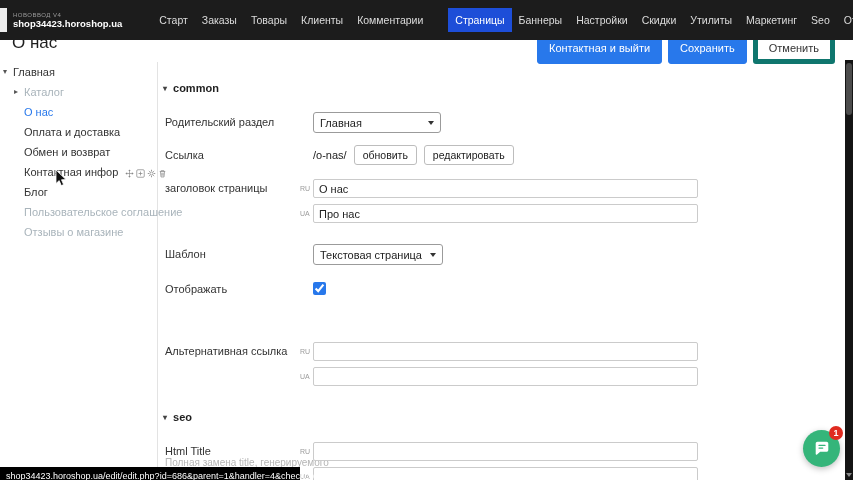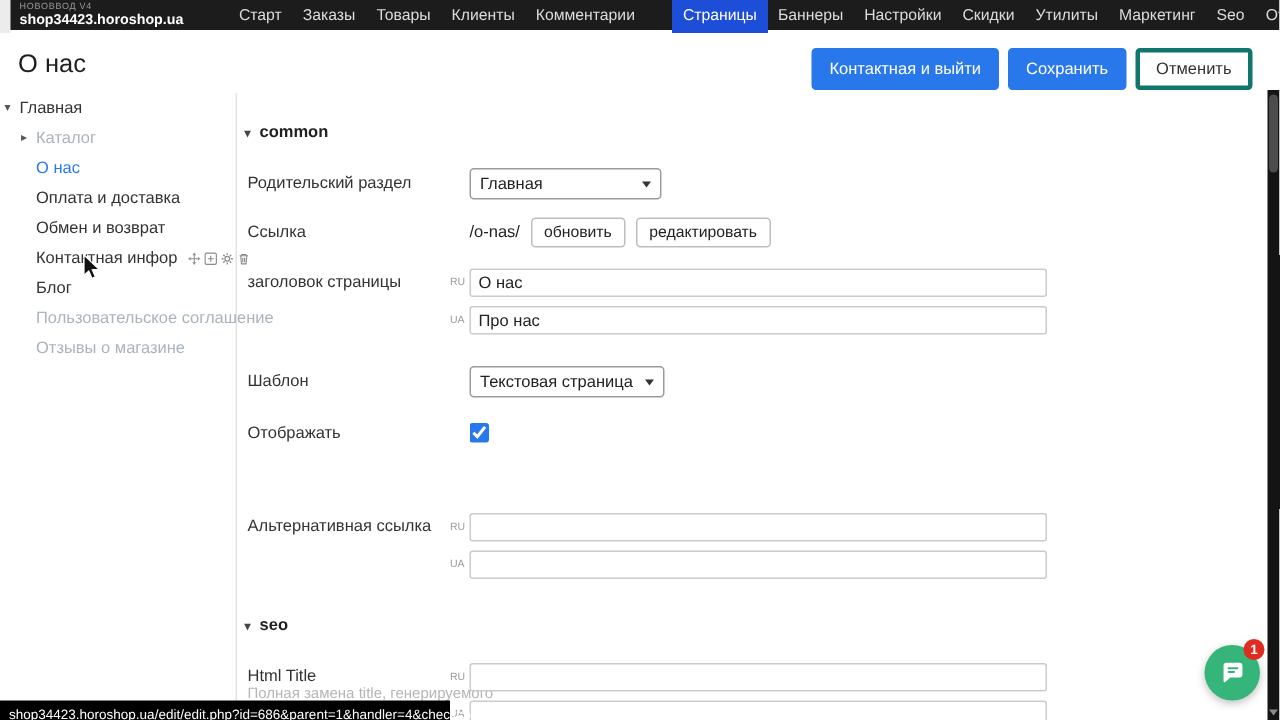--- a/index.html
+++ b/index.html
@@ -6,41 +6,41 @@
   html, body { width: 853px; height: 480px; }
   body {
     position: relative;
     overflow: hidden;
     font-family: "Liberation Sans", sans-serif;
     background: #fff;
   }
 
   
   .topbar {
-    position: absolute; top: 0; left: 0; width: 853px; height: 20px;
+    position: absolute; top: 0; left: 0; width: 853px; height: 40px;
     background: #1c1c1c; display: flex; align-items: center; z-index: 30;
   }
   .logo-strip { width: 7px; height: 24px; background: #ececec; flex: 0 0 auto; }
   .logo-block { margin-left: 6px; line-height: 1; flex: 0 0 auto; }
   .logo-top { font-size: 6px; color: #9a9a9a; letter-spacing: .5px; }
   .logo-main { font-size: 9.5px; color: #fff; font-weight: bold; margin-top: 1px; white-space: nowrap; }
   .menu { display: flex; margin-left: 30px; height: 24px; align-items: center; }
   .menu-item {
     font-size: 10.5px; color: #dcdcdc; padding: 0 7px; height: 24px;
     line-height: 24px; cursor: pointer; white-space: nowrap;
   }
   .menu-item.active { background: #1d4ed8; color: #fff; margin-left: 18px; }
 
   
   .page-header { position: absolute; top: 24px; left: 0; width: 845px; height: 38px; background: #fff; z-index: 10; }
   .page-title { position: absolute; left: 12px; top: 9px; font-size: 17px; color: #1f1f1f; font-weight: 400; }
   .header-buttons { position: absolute; right: 10px; top: 8px; display: flex; gap: 6px; }
   .btn { font-family: inherit; font-size: 11px; border-radius: 3px; padding: 5px 11px; cursor: pointer; white-space: nowrap; }
   .btn-blue { background: #2878eb; color: #fff; border: 1px solid #2878eb; }
-  .btn-cancel { background: #fff; color: #333; border: 3px solid #0f766e; }
+  .btn-cancel { background: #fff; color: #333; border: 5px solid #0f766e; }
 
   
   .sidebar { position: absolute; top: 62px; left: 0; width: 158px; bottom: 0; border-right: 1px solid #e3e3e3; background: #fff; z-index: 5; }
   .side-item { position: relative; height: 20px; line-height: 20px; font-size: 11px; color: #333; padding-left: 24px; cursor: pointer; white-space: nowrap; }
   .side-item.root { padding-left: 13px; }
   .side-arrow { position: absolute; left: 3px; top: 0; font-size: 8px; color: #555; }
   .side-arrow.child { left: 14px; }
   .side-item.selected { color: #2878eb; }
   .side-item.muted { color: #a9b4bb; }
   .hover-icons { display: inline-flex; gap: 2px; margin-left: 4px; vertical-align: middle; }

